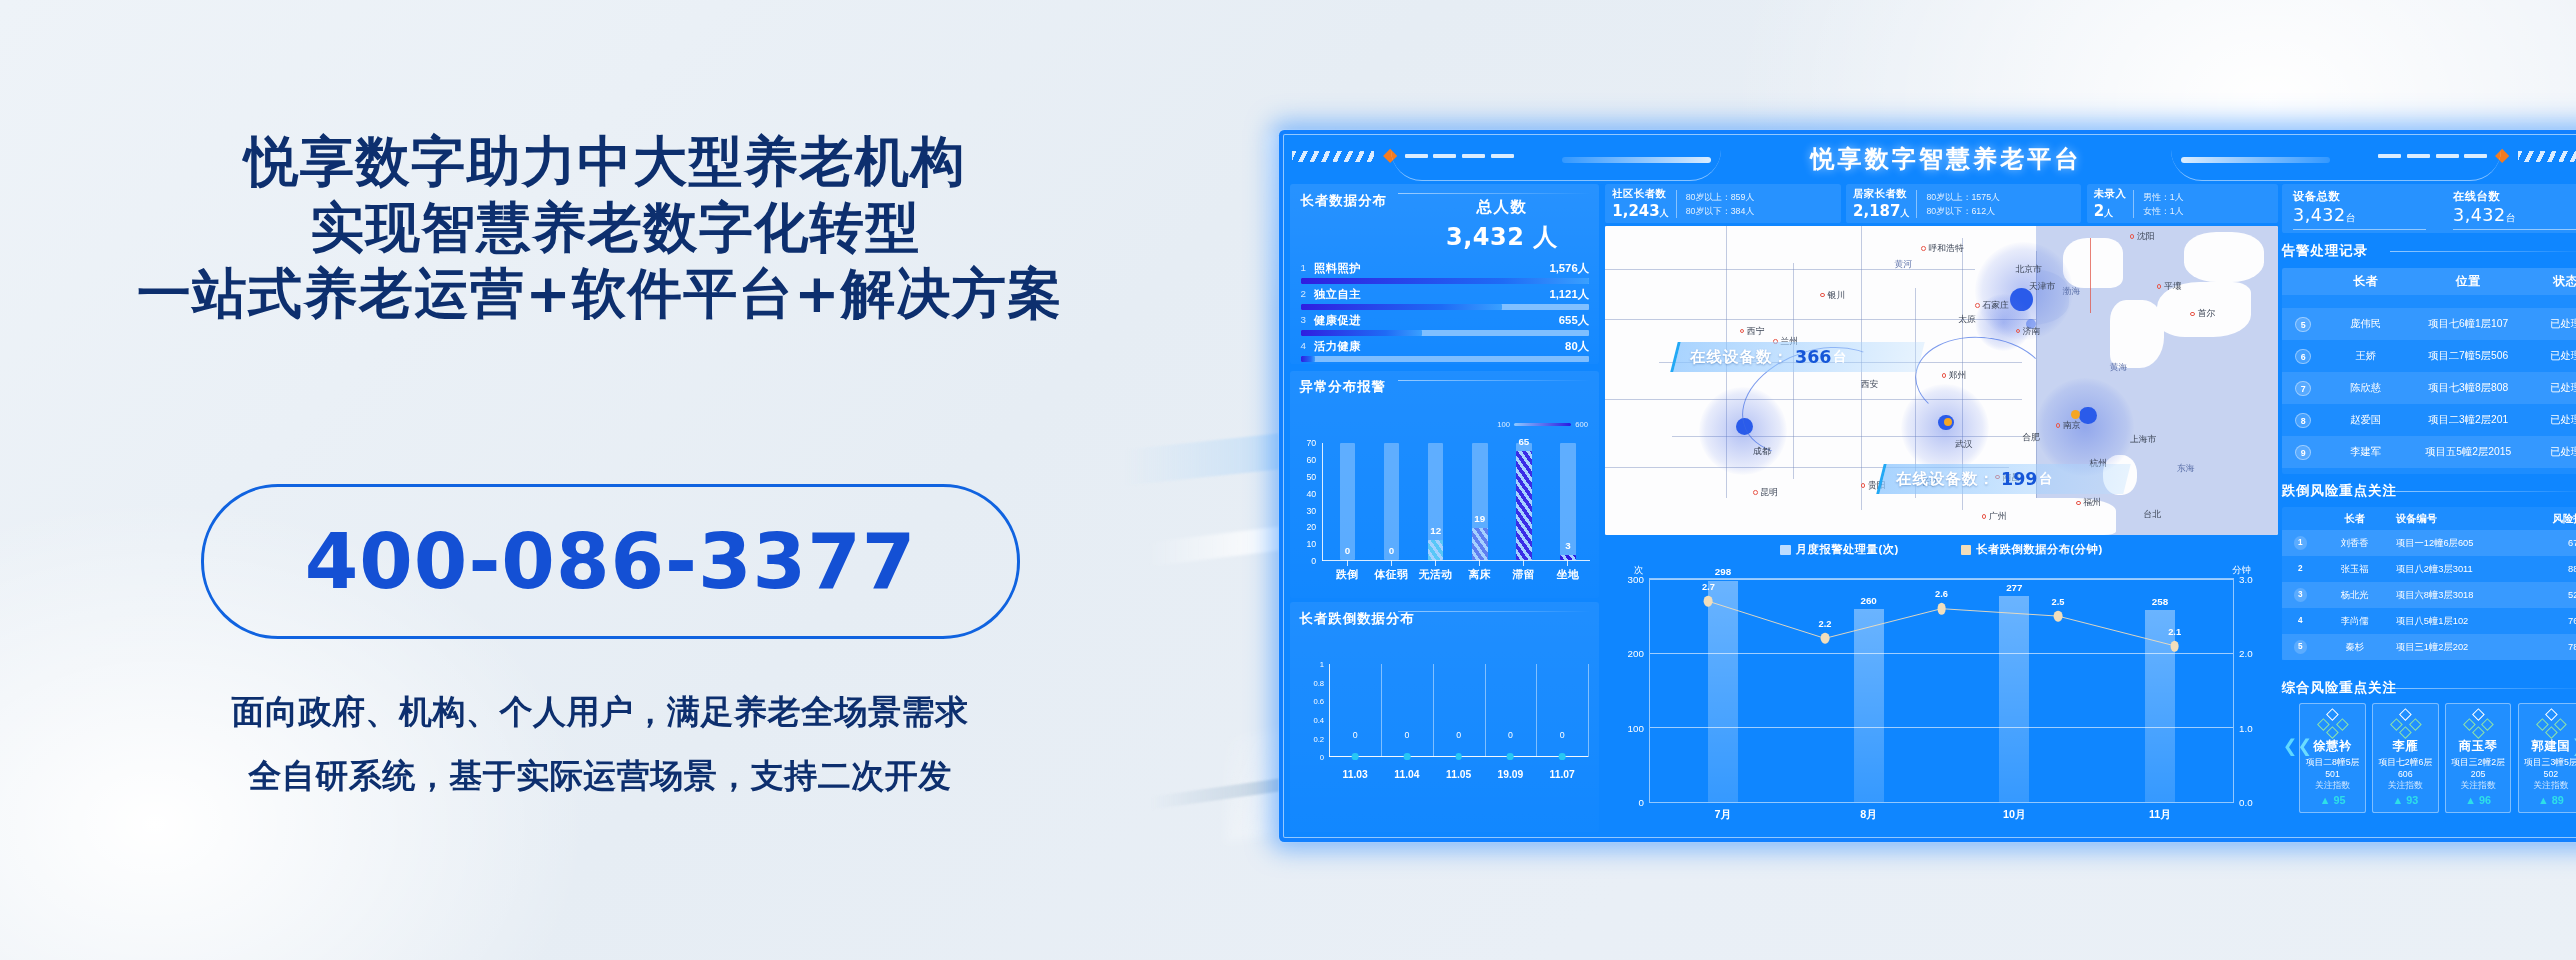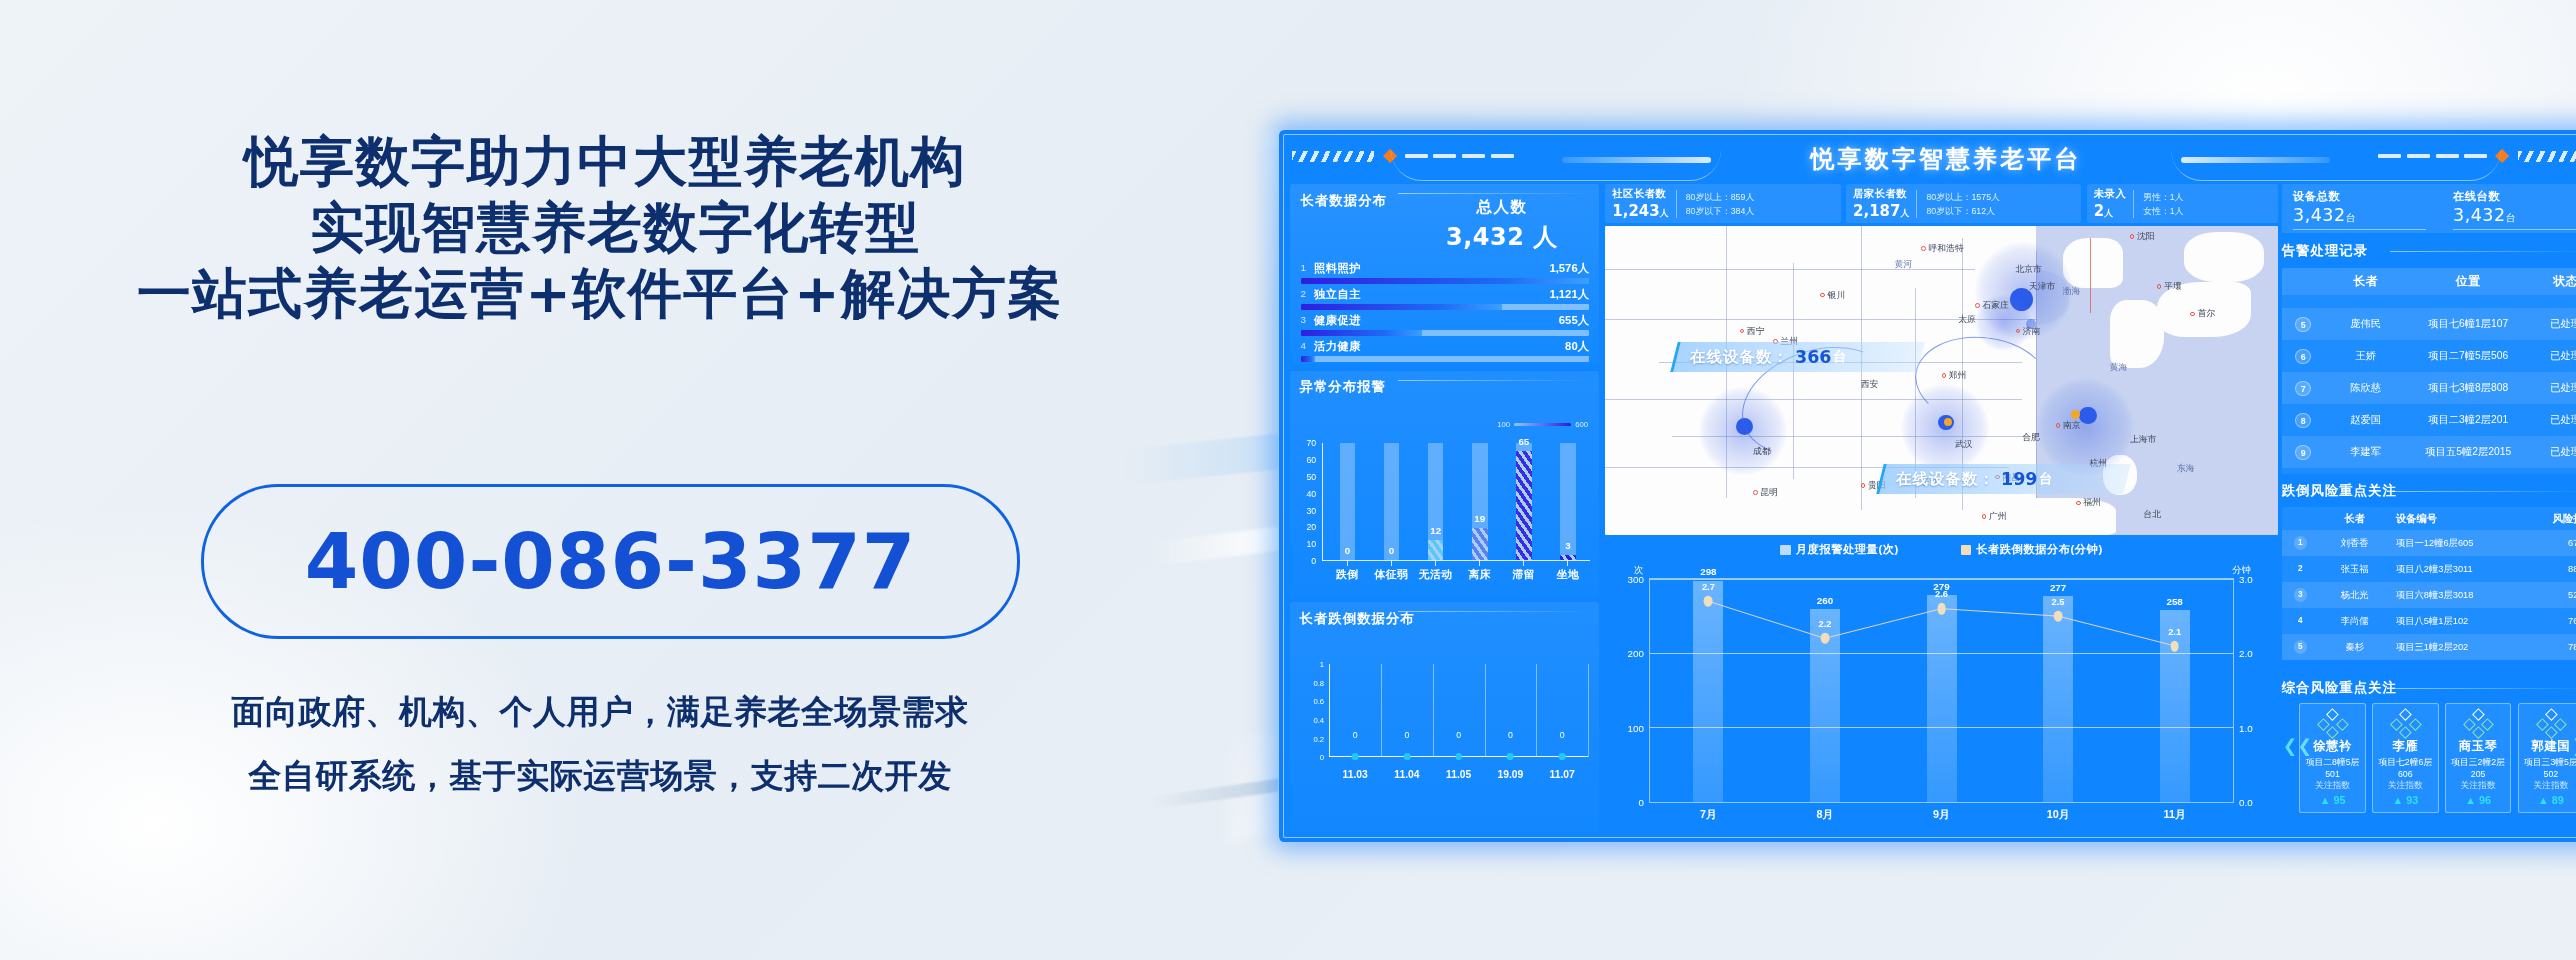--- a/index.html
+++ b/index.html
@@ -602,25 +602,20 @@
                 <span class="m-bar" style="height:99.33333333333333%"></span>
       <span class="m-bval" style="left:50%;bottom:calc(99.33333333333333% + 3.1px)">298</span>
       <span class="m-xlab" style="left:50%">7月</span>
               </div>
               <div class="m-cell">
                 <span class="m-bar" style="height:86.66666666666667%"></span>
       <span class="m-bval" style="left:50%;bottom:calc(86.66666666666667% + 3.1px)">260</span>
       <span class="m-xlab" style="left:50%">8月</span>
               </div>
               <div class="m-cell">
-                <span class="m-bar" style="height:93%"></span>
-      <span class="m-bval" style="left:50%;bottom:calc(93% + 3.1px)">279</span>
-      <span class="m-xlab" style="left:50%">9月</span>
-              </div>
-              <div class="m-cell">
                 <span class="m-bar" style="height:92.33333333333333%"></span>
       <span class="m-bval" style="left:50%;bottom:calc(92.33333333333333% + 3.1px)">277</span>
       <span class="m-xlab" style="left:50%">10月</span>
               </div>
               <div class="m-cell">
                 <span class="m-bar" style="height:86%"></span>
       <span class="m-bval" style="left:50%;bottom:calc(86% + 3.1px)">258</span>
       <span class="m-xlab" style="left:50%">11月</span>
               </div>
             </div>

